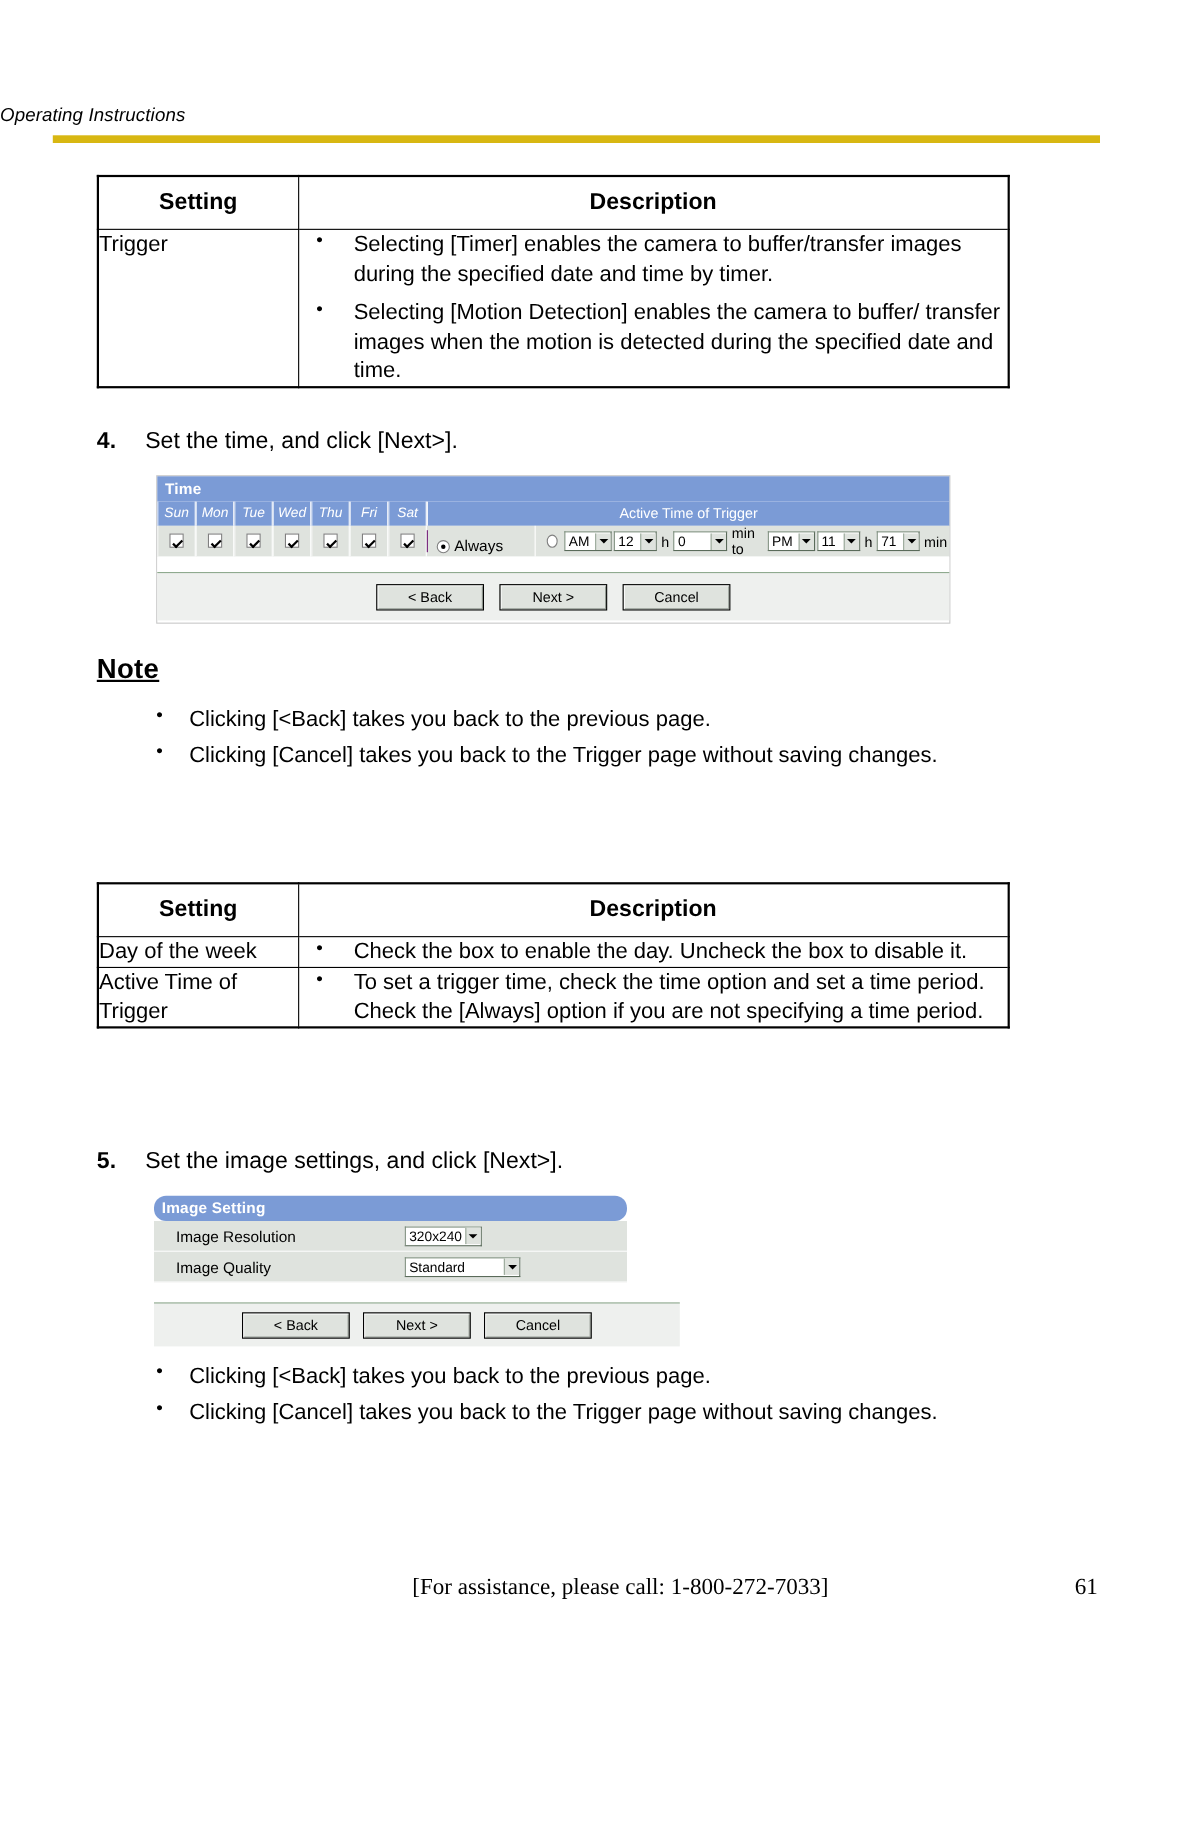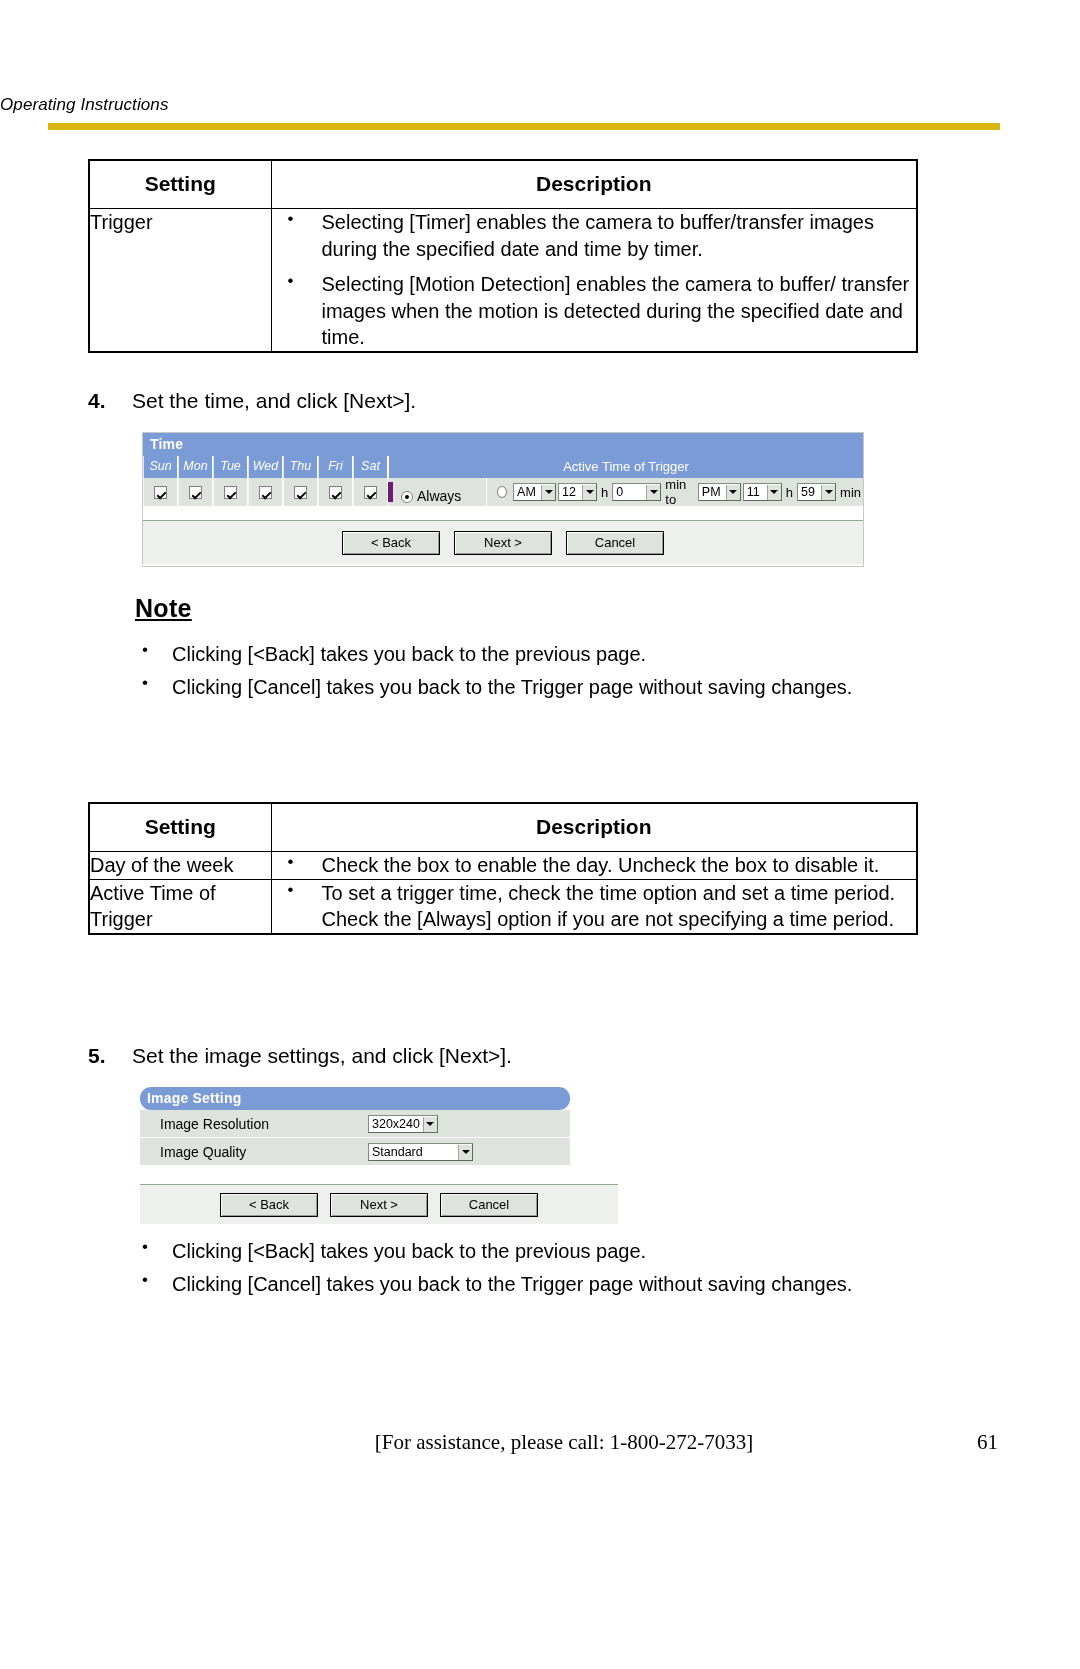--- a/index.html
+++ b/index.html
@@ -84,21 +84,20 @@
   .step .num { font-weight: bold; width: 44px; flex: none; }
   .step .txt { }
 
   
   .note-title {
     position: absolute;
     font-size: 25px;
     font-weight: bold;
     text-decoration: underline;
     letter-spacing: .3px;
-    margin-left: 47px;
   }
   .note-body { position: absolute; font-size: 20px; line-height: 1.32; width: 790px; }
   .note-body p { margin: 0 0 3px 0; }
   .note-list { list-style: none; margin: 8px 0 0 0; padding: 0; }
   .note-list li {
     position: relative;
     padding-left: 44px;
     margin-bottom: 6px;
     line-height: 1.33;
   }
@@ -171,21 +170,21 @@
     border: 1px solid #808080; border-radius: 50%;
     background: #ffffff; vertical-align: middle; position: relative;
     margin-right: 4px;
   }
   .radio.on::after {
     content: ""; position: absolute; left: 3px; top: 3px;
     width: 4px; height: 4px; border-radius: 50%; background: #000;
   }
   .always-cell {
     width: 98px; flex: none; font-size: 14px;
-    padding-left: 8px; border-left: 5px solid #701a75;
+    padding-left: 8px; border-left: 1px solid #701a75;
     height: 20px; line-height: 28px; white-space: nowrap;
   }
   .time-cell {
     flex: 1; display: flex; align-items: center;
     font-size: 13px; padding-left: 10px; gap: 2px;
     border-left: 1px solid #ffffff; height: 28px; overflow: hidden;
   }
   .sel {
     display: inline-flex; align-items: center;
     background: #ffffff;
@@ -333,21 +332,21 @@
         <span class="sel w-am">
           <span class="v">PM</span>
           <span class="arrow"></span>
         </span>
         <span class="sel w-h">
           <span class="v">11</span>
           <span class="arrow"></span>
         </span>
         <span class="unit">h</span>
         <span class="sel w-h">
-          <span class="v">59</span>
+          <span class="v">71</span>
           <span class="arrow"></span>
         </span>
         <span class="unit">min</span>
       </div>
     </div>
 
     <div class="shot-white-strip"></div>
 
     <div class="shot-btnbar">
       <div class="win-btn">&lt; Back</div>

